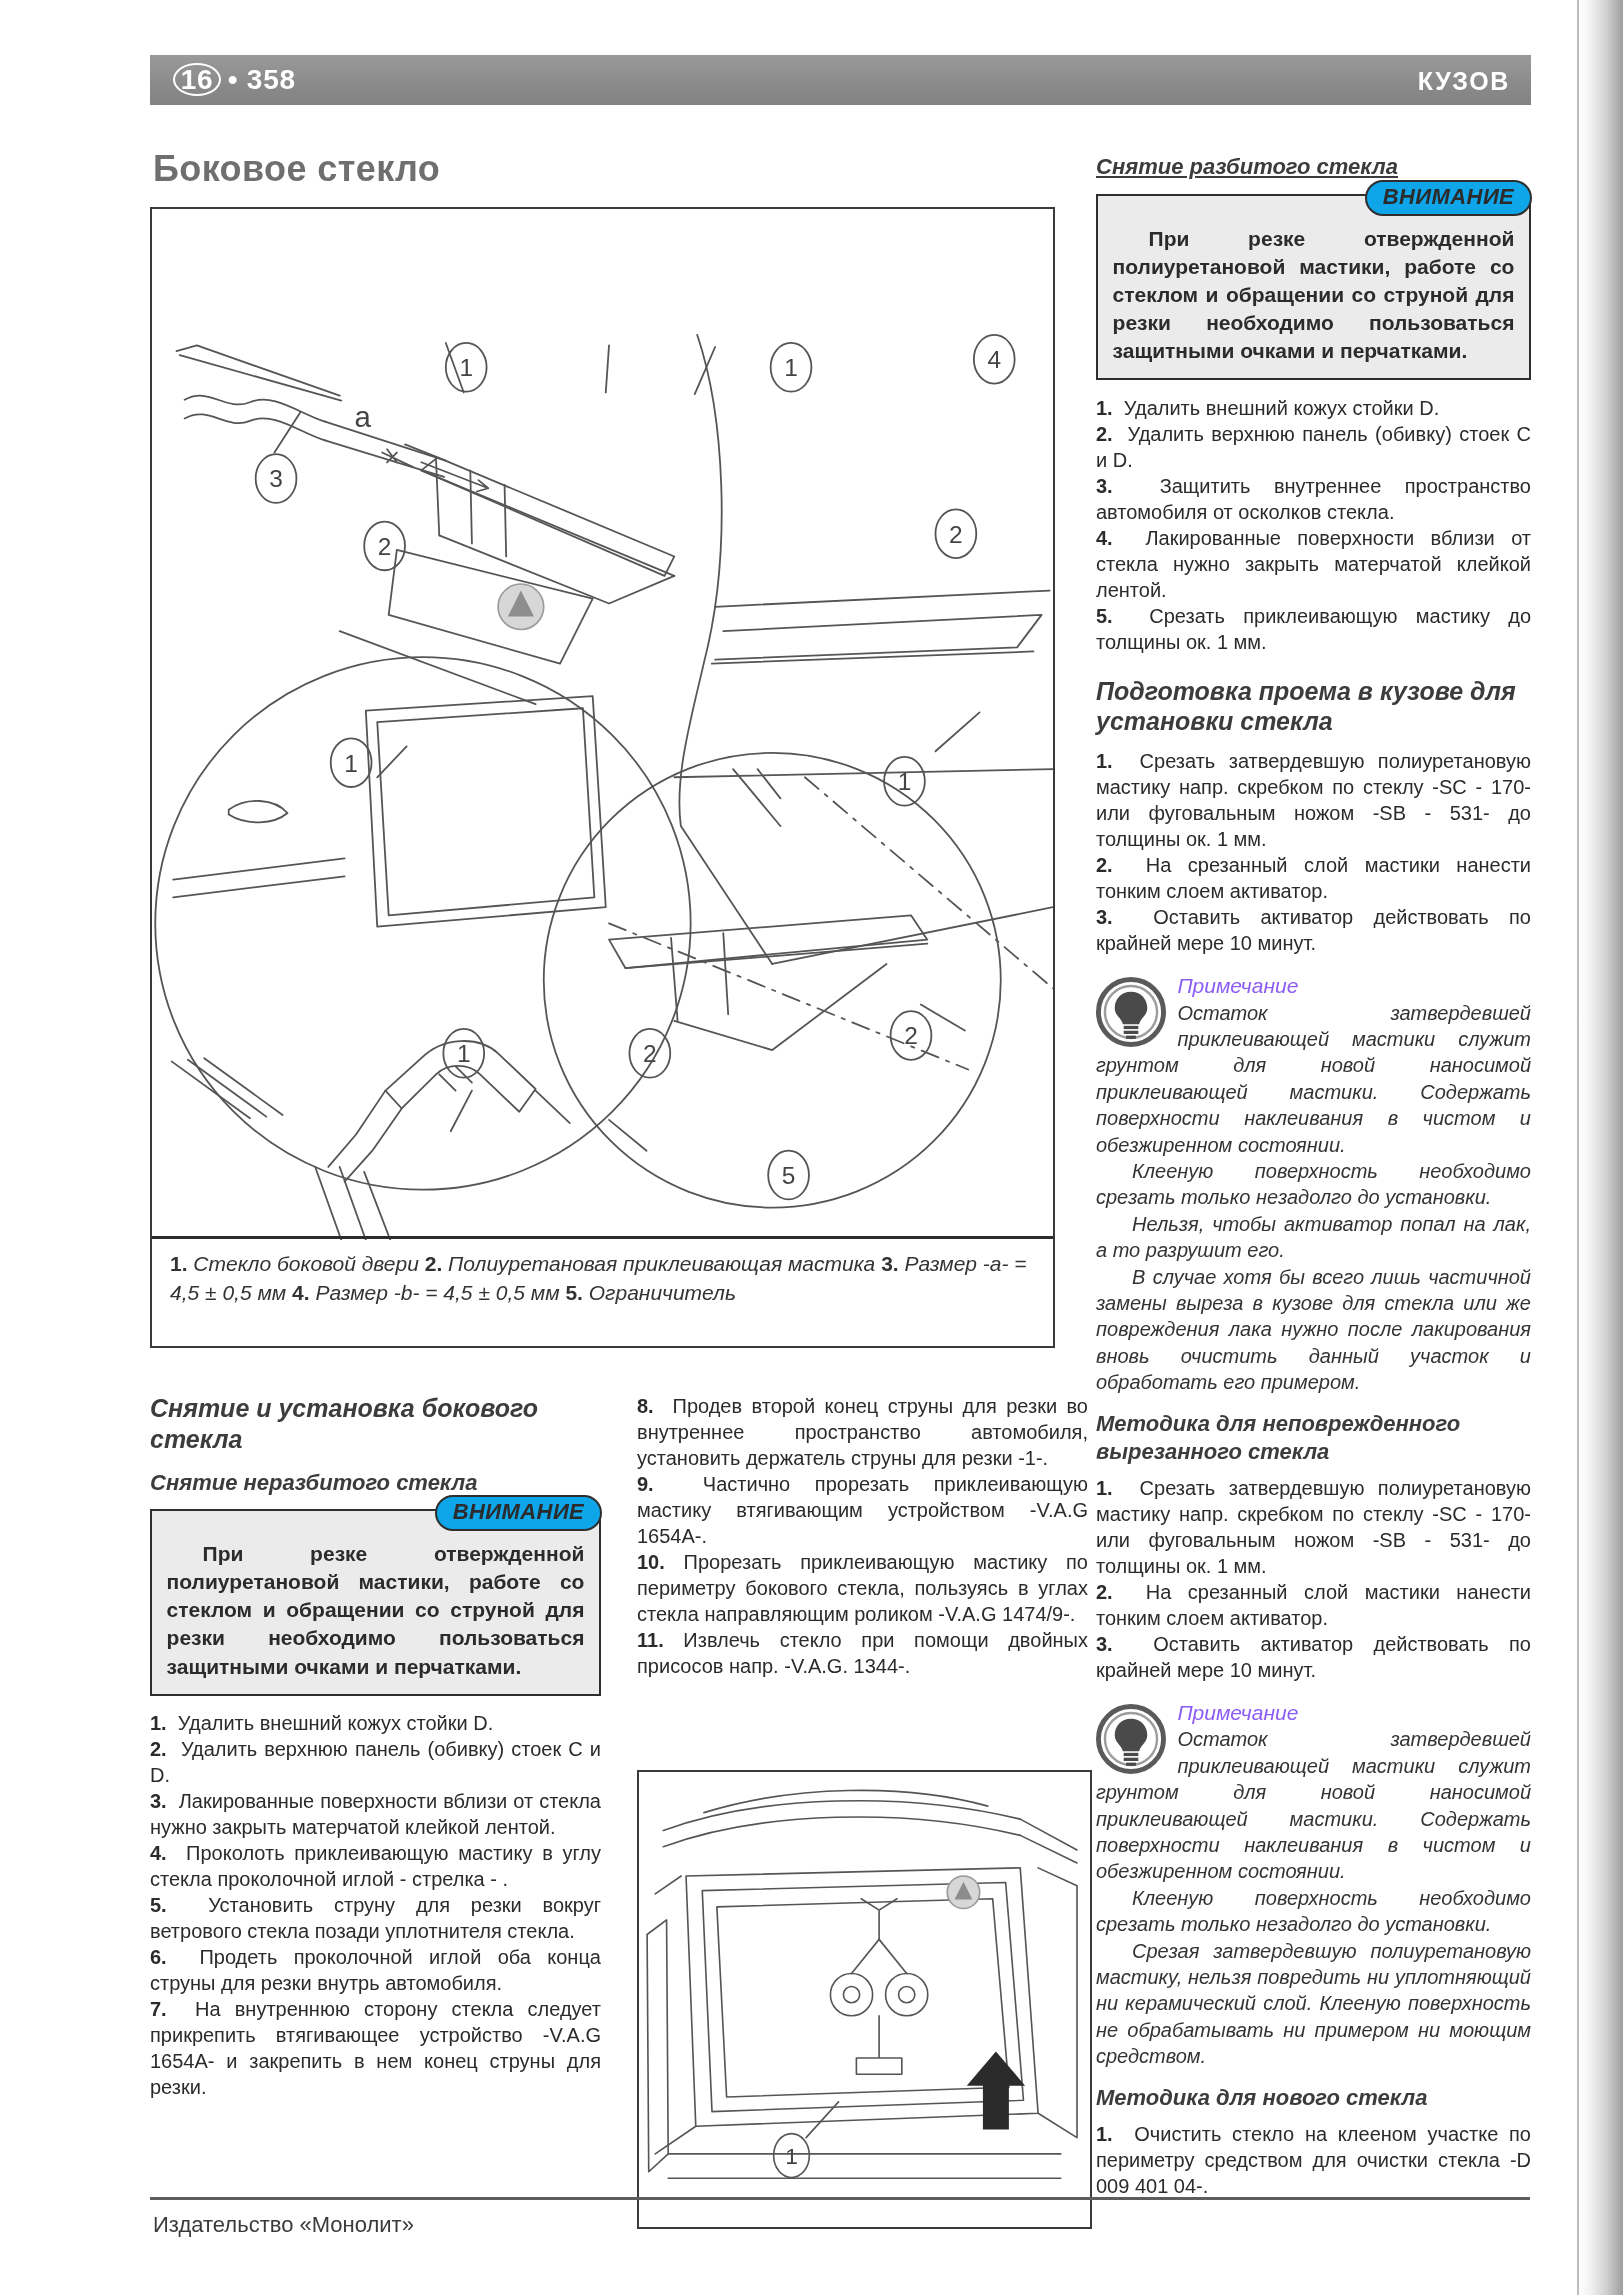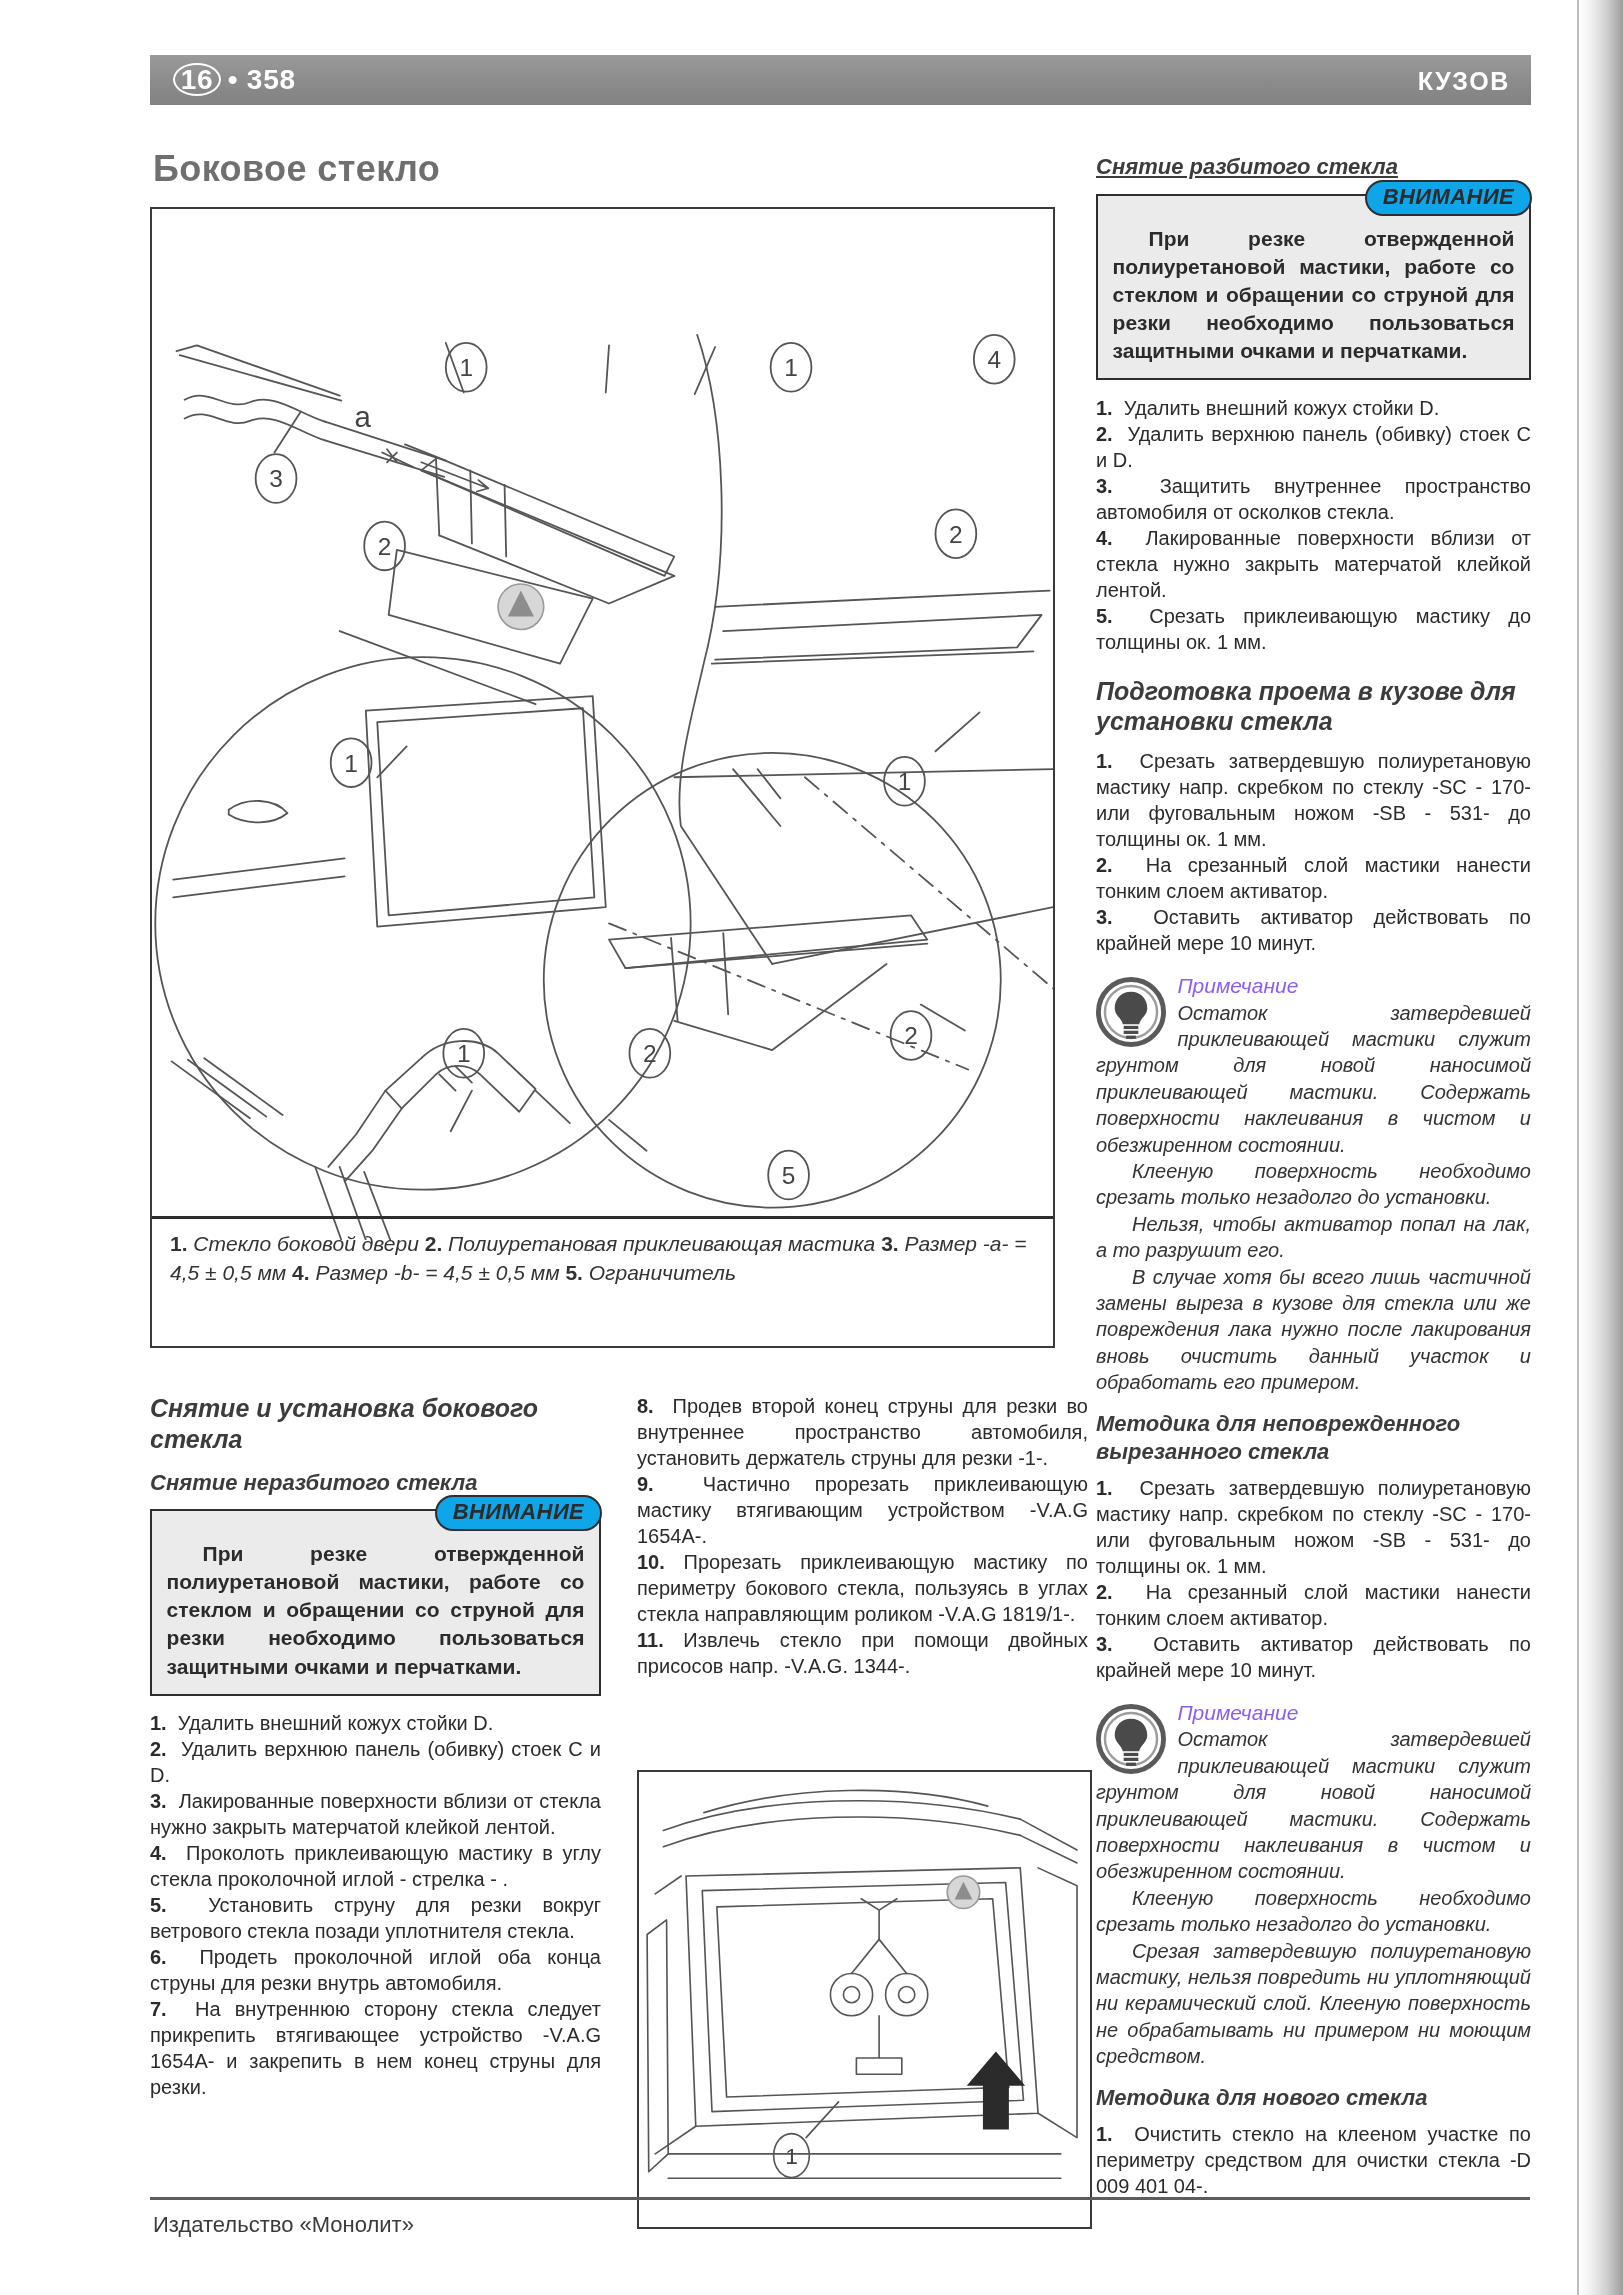--- a/index.html
+++ b/index.html
@@ -94,21 +94,21 @@
     border: 2.4px solid #3a3a3a;
     background: #ffffff;
     overflow: hidden;
   }
   .figure-svg { display: block; width: 100%; height: 1031px; }
   .figure-caption {
     position: absolute;
     left: 0;
     right: 0;
     bottom: 0;
-    height: 130px;
+    height: 110px;
     border-top: 3.2px solid #2d2d2d;
     box-sizing: border-box;
     padding: 11.4px 16px 0 18px;
     font-size: 21px;
     font-style: italic;
     line-height: 1.38;
     color: #333333;
   }
   .figure-caption b { font-style: normal; font-weight: bold; }
 
@@ -399,21 +399,21 @@
       <p class="body"><span class="num">5.</span>&nbsp; <span>Установить струну для резки вокруг ветрового стекла позади уплотнителя стекла.</span></p>
       <p class="body"><span class="num">6.</span>&nbsp; <span>Продеть проколочной иглой оба конца струны для резки внутрь автомобиля.</span></p>
       <p class="body"><span class="num">7.</span>&nbsp; <span>На внутреннюю сторону стекла следует прикрепить втягивающее устройство -V.A.G 1654A- и закрепить в нем конец струны для резки.</span></p>
     </div>
   </div>
 
   <div class="col col-mid">
     <div class="list">
       <p class="body"><span class="num">8.</span>&nbsp; <span>Продев второй конец струны для резки во внутреннее пространство автомобиля, установить держатель струны для резки -1-.</span></p>
       <p class="body"><span class="num">9.</span>&nbsp; <span>Частично прорезать приклеивающую мастику втягивающим устройством -V.A.G 1654A-.</span></p>
-      <p class="body"><span class="num">10.</span> <span>Прорезать приклеивающую мастику по периметру бокового стекла, пользуясь в углах стекла направляющим роликом -V.A.G 1819/1-.</span></p>
+      <p class="body"><span class="num">10.</span> <span>Прорезать приклеивающую мастику по периметру бокового стекла, пользуясь в углах стекла направляющим роликом -V.A.G 1474/9-.</span></p>
       <p class="body"><span class="num">11.</span> <span>Извлечь стекло при помощи двойных присосов напр. -V.A.G. 1344-.</span></p>
     </div>
   </div>
 
   <div class="figure2">
     <svg viewBox="0 0 556 560" preserveAspectRatio="none">
       <g fill="none" stroke="#555" stroke-width="2" stroke-linecap="round" stroke-linejoin="round">
 
         <path d="M30 72 C150 28, 330 24, 470 58"></path>
         <path d="M30 92 C150 48, 330 44, 470 78"></path>

